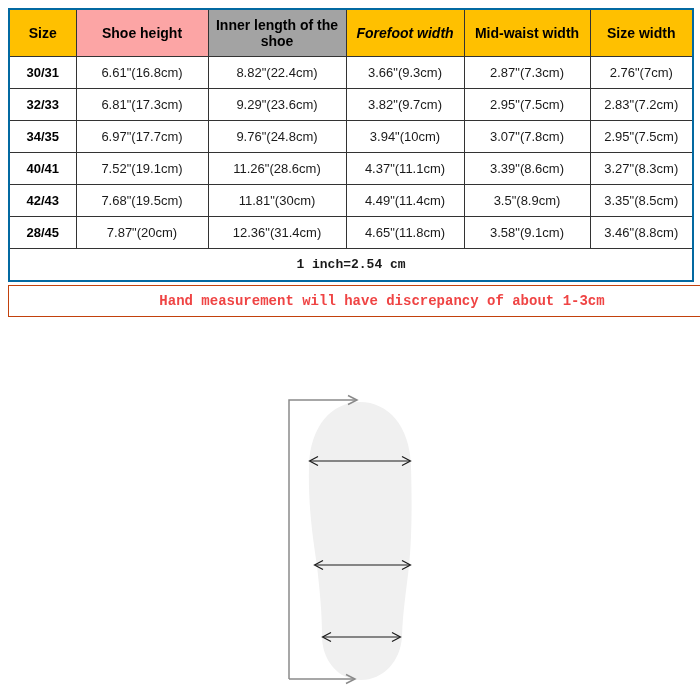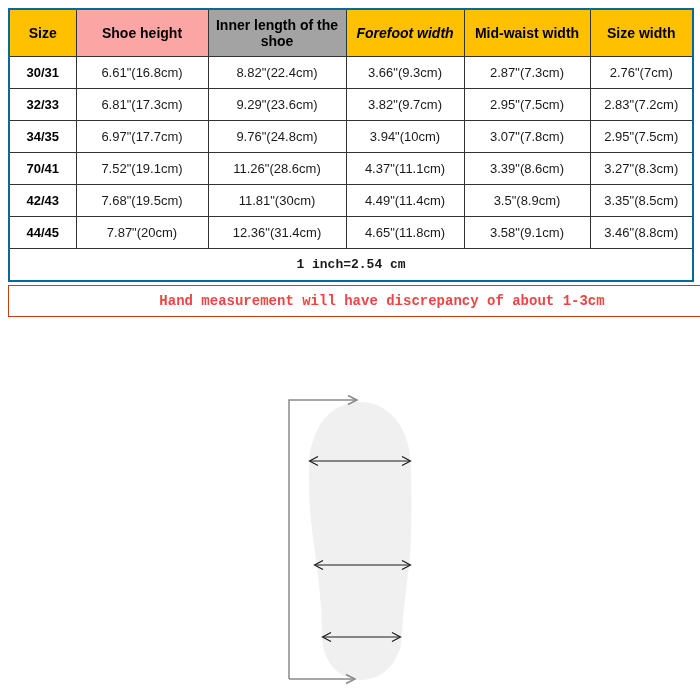--- a/index.html
+++ b/index.html
@@ -109,37 +109,37 @@
         </tr>
         <tr>
           <td class="size-col">34/35</td>
           <td>6.97"(17.7cm)</td>
           <td>9.76"(24.8cm)</td>
           <td>3.94"(10cm)</td>
           <td>3.07"(7.8cm)</td>
           <td>2.95"(7.5cm)</td>
         </tr>
         <tr>
-          <td class="size-col">70/41</td>
+          <td class="size-col">40/41</td>
           <td>7.52"(19.1cm)</td>
           <td>11.26"(28.6cm)</td>
           <td>4.37"(11.1cm)</td>
           <td>3.39"(8.6cm)</td>
           <td>3.27"(8.3cm)</td>
         </tr>
         <tr>
           <td class="size-col">42/43</td>
           <td>7.68"(19.5cm)</td>
           <td>11.81"(30cm)</td>
           <td>4.49"(11.4cm)</td>
           <td>3.5"(8.9cm)</td>
           <td>3.35"(8.5cm)</td>
         </tr>
         <tr>
-          <td class="size-col">44/45</td>
+          <td class="size-col">28/45</td>
           <td>7.87"(20cm)</td>
           <td>12.36"(31.4cm)</td>
           <td>4.65"(11.8cm)</td>
           <td>3.58"(9.1cm)</td>
           <td>3.46"(8.8cm)</td>
         </tr>
       </tbody>
     <tbody>
       <tr>
         <td class="note-cell" colspan="6">1 inch=2.54 cm</td>

